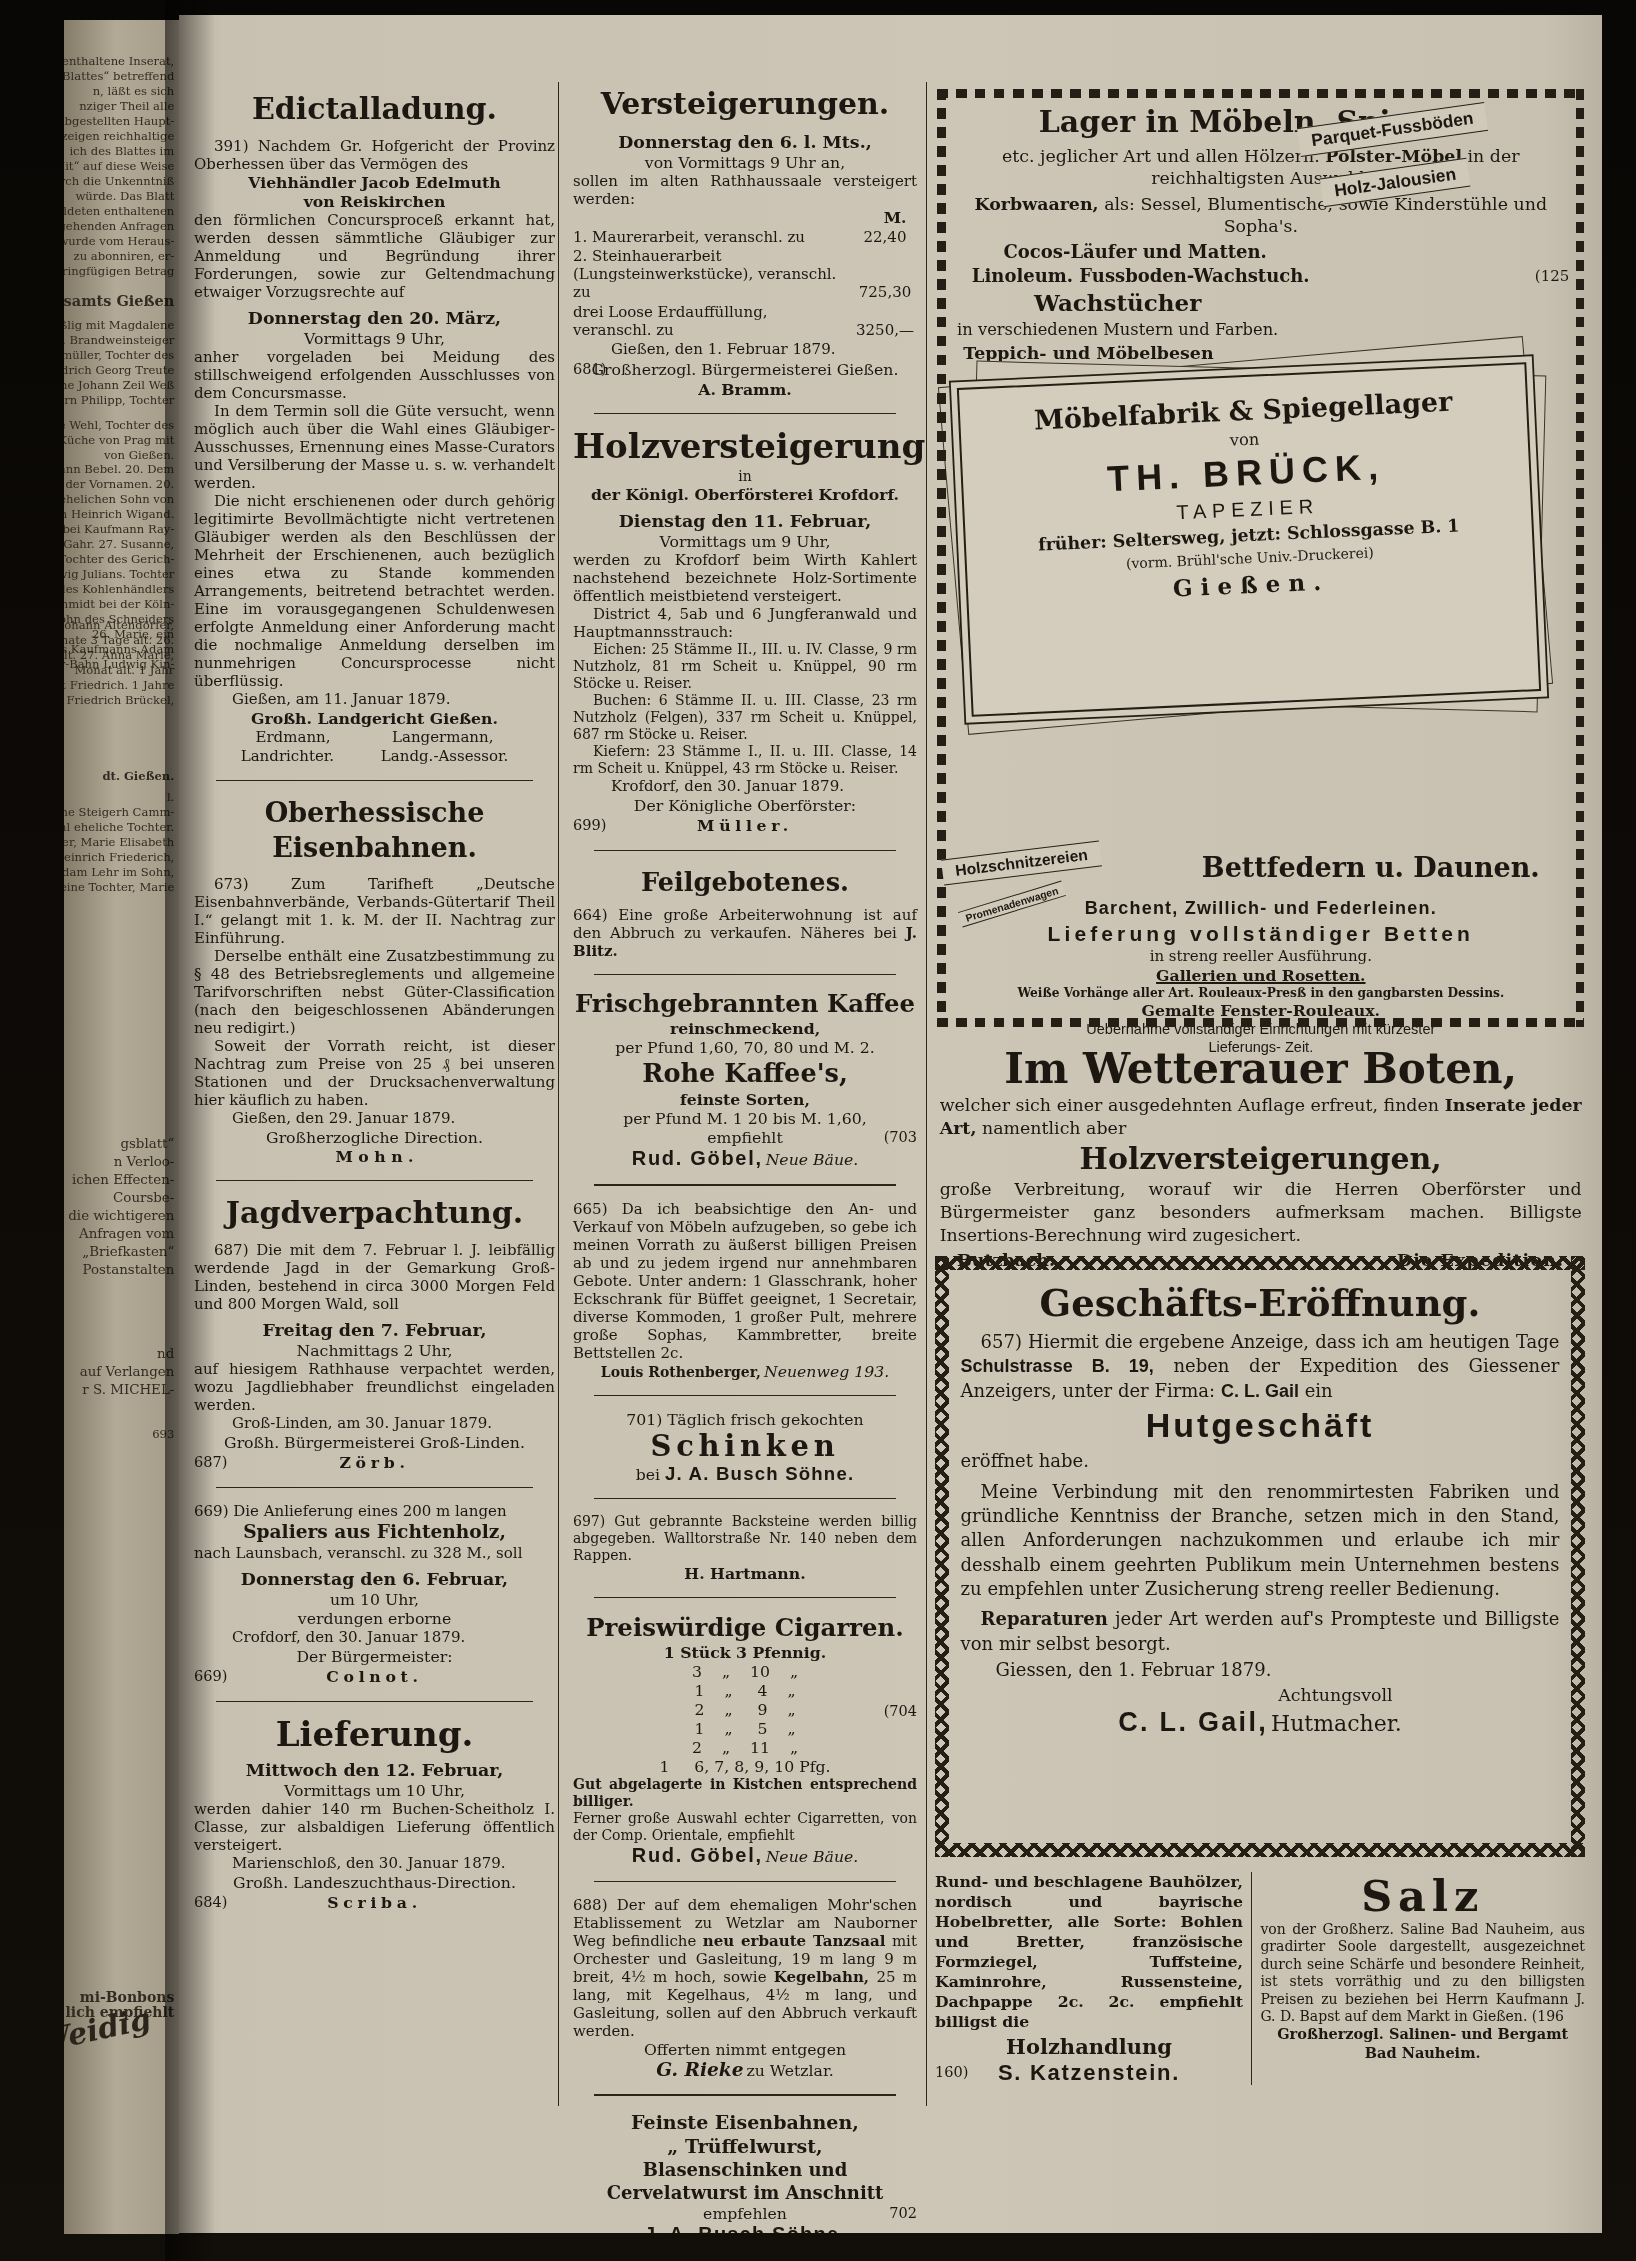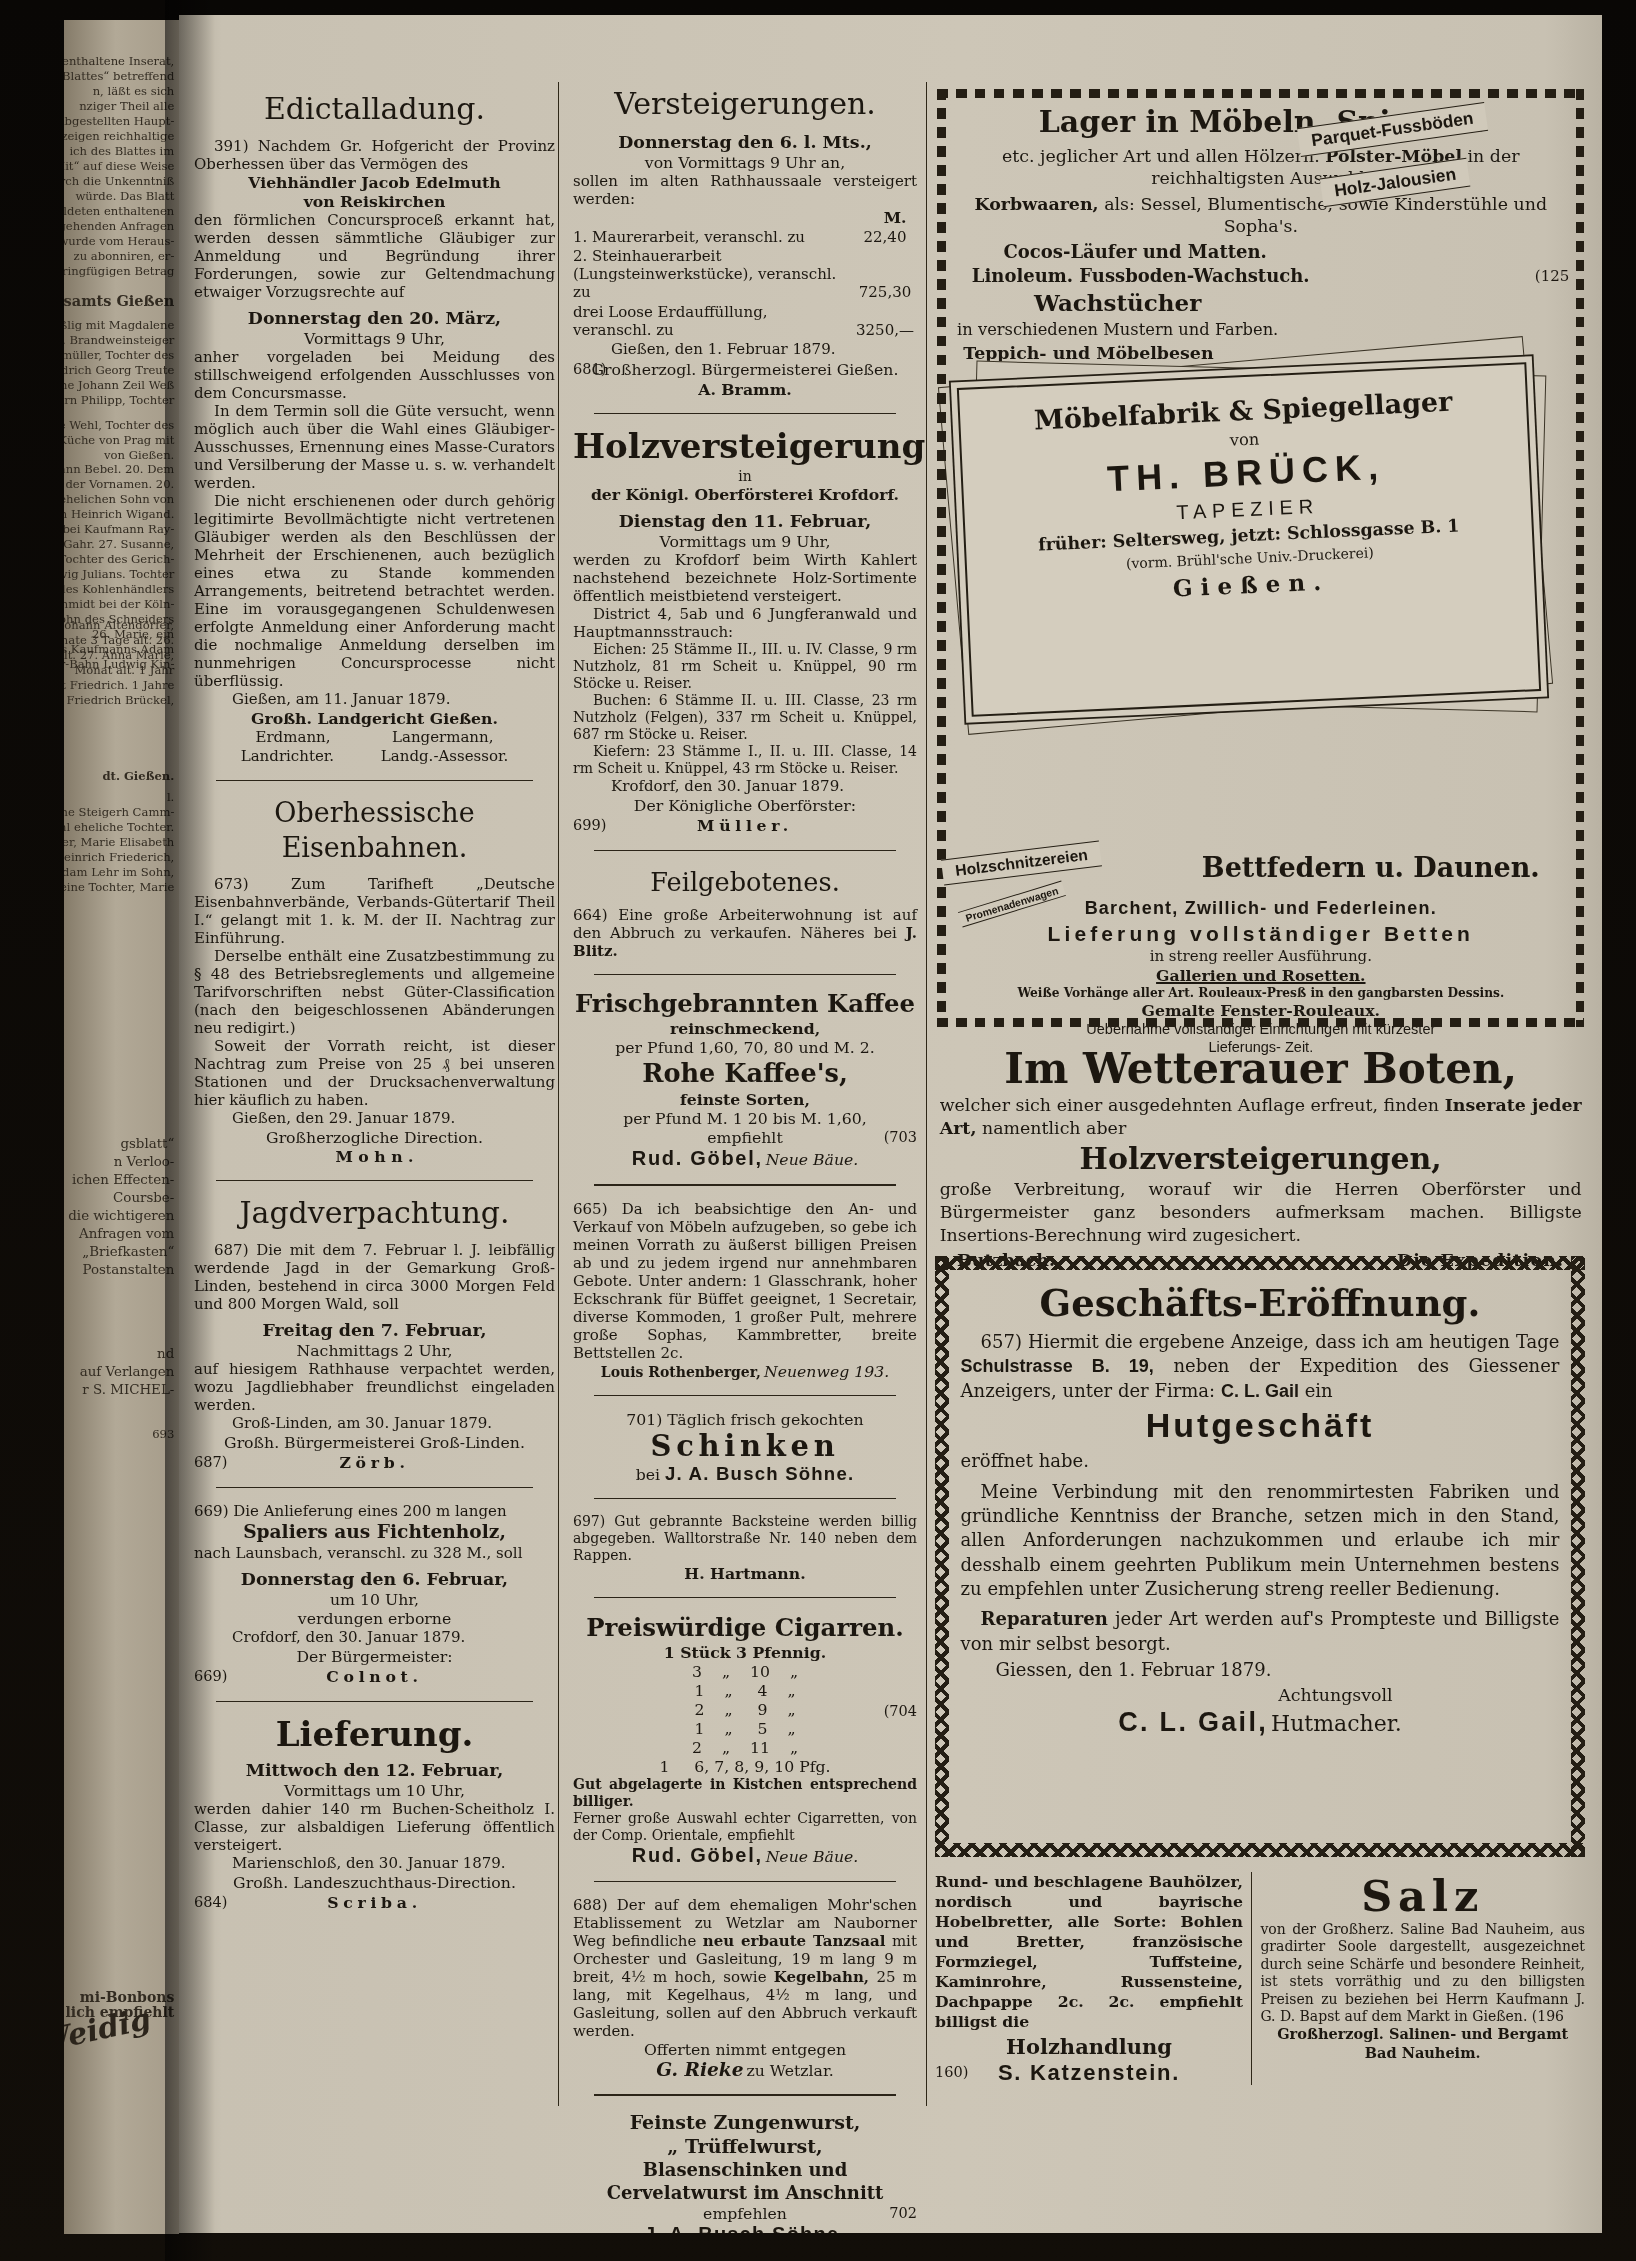--- a/index.html
+++ b/index.html
@@ -31,21 +31,21 @@
   .j{font-size:15px;line-height:18px;text-align:justify;text-indent:20px}
   .nt{text-indent:0}
   .c{text-align:center}
   .b{font-weight:bold}
   .i{font-style:italic}
   .pre{white-space:pre-line}
   .prew{white-space:pre-wrap}
   .md{font-size:15.7px;line-height:19px}
   .sm{font-size:14px;line-height:17px}
   .pl{text-indent:38px;font-size:15px;line-height:19px}
-  .h1{font-size:30px;line-height:35px;font-weight:normal;text-align:center;margin:9.3px 0 10.5px}
+  .h1{font-size:30px;line-height:35px;font-weight:bold;text-align:center;margin:9.3px 0 10.5px}
   .h1b{font-size:34px;line-height:37px;font-weight:bold;text-align:center;margin:8.1px 0 3.5px}
   .date{font-size:17.4px;line-height:22px;font-weight:bold;text-align:center;margin-top:5.8px}
   .two{display:flex;justify-content:space-evenly;font-size:15px;line-height:19px}
   .sigrow{position:relative;text-align:center;font-size:15.7px;line-height:21px}
   .sigrow .no{position:absolute;left:0;font-size:14.5px;font-weight:normal}
   .rule{height:1.2px;background:#2b2418;margin:14px auto}
   .rule.full{width:88%}
   .sans{font-family:"Liberation Sans",sans-serif}
   .sp{letter-spacing:4.7px}
   .numr{position:absolute;right:0;top:0;font-size:14.5px}
@@ -392,21 +392,21 @@
         <div class="c md">Offerten nimmt entgegen</div>
         <div class="c">
           <span class="b i" style="font-size:18.6px">G. Rieke</span>
           <span class="md">zu Wetzlar.</span>
         </div>
       </section>
 
       <div class="rule full"></div>
 
       <section>
-        <div class="c b" style="font-size:19px;line-height:24.4px">Feinste Zungenwurst,</div>
+        <div class="c b" style="font-size:19px;line-height:24.4px">Feinste Eisenbahnen,</div>
         <div class="c b" style="font-size:19px;line-height:24.4px">„  Trüffelwurst,</div>
         <div class="c b" style="font-size:18px;line-height:23px">Blasenschinken und</div>
         <div class="c b" style="font-size:18px;line-height:23px">Cervelatwurst im Anschnitt</div>
         <div class="rel c md">
           <span>empfehlen</span>
           <span class="numr">702</span>
         </div>
         <div class="c b sans" style="font-size:20px;letter-spacing:1.2px">J. A. Busch Söhne.</div>
       </section>
     </div>

